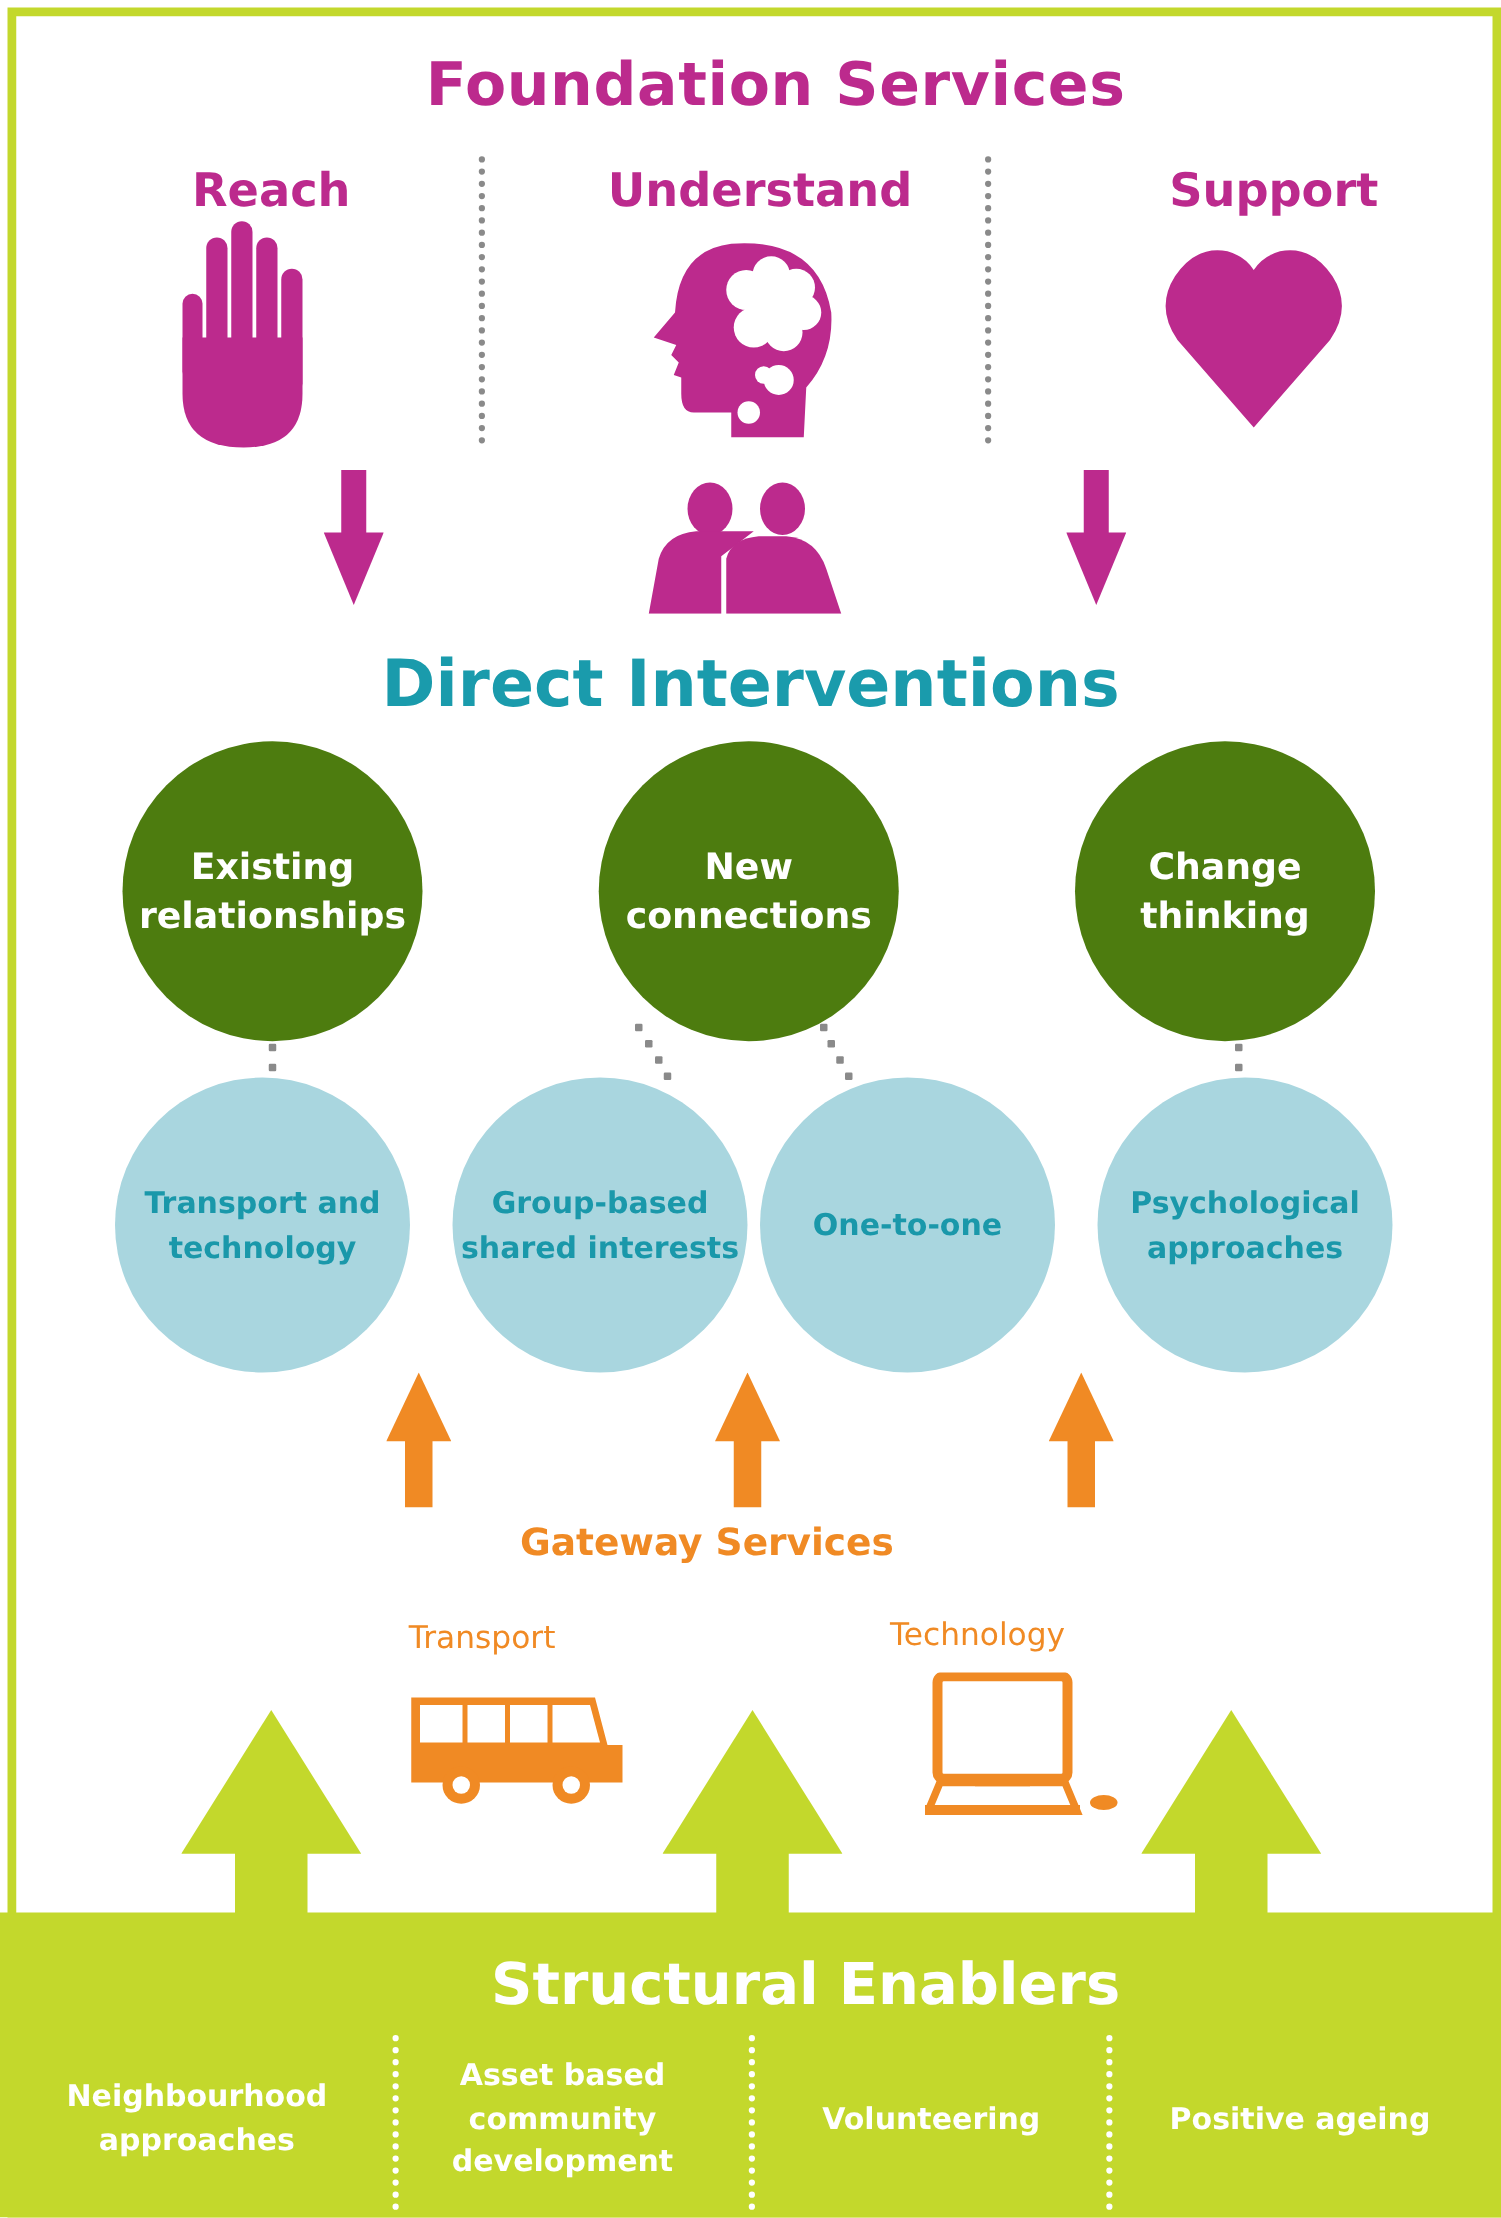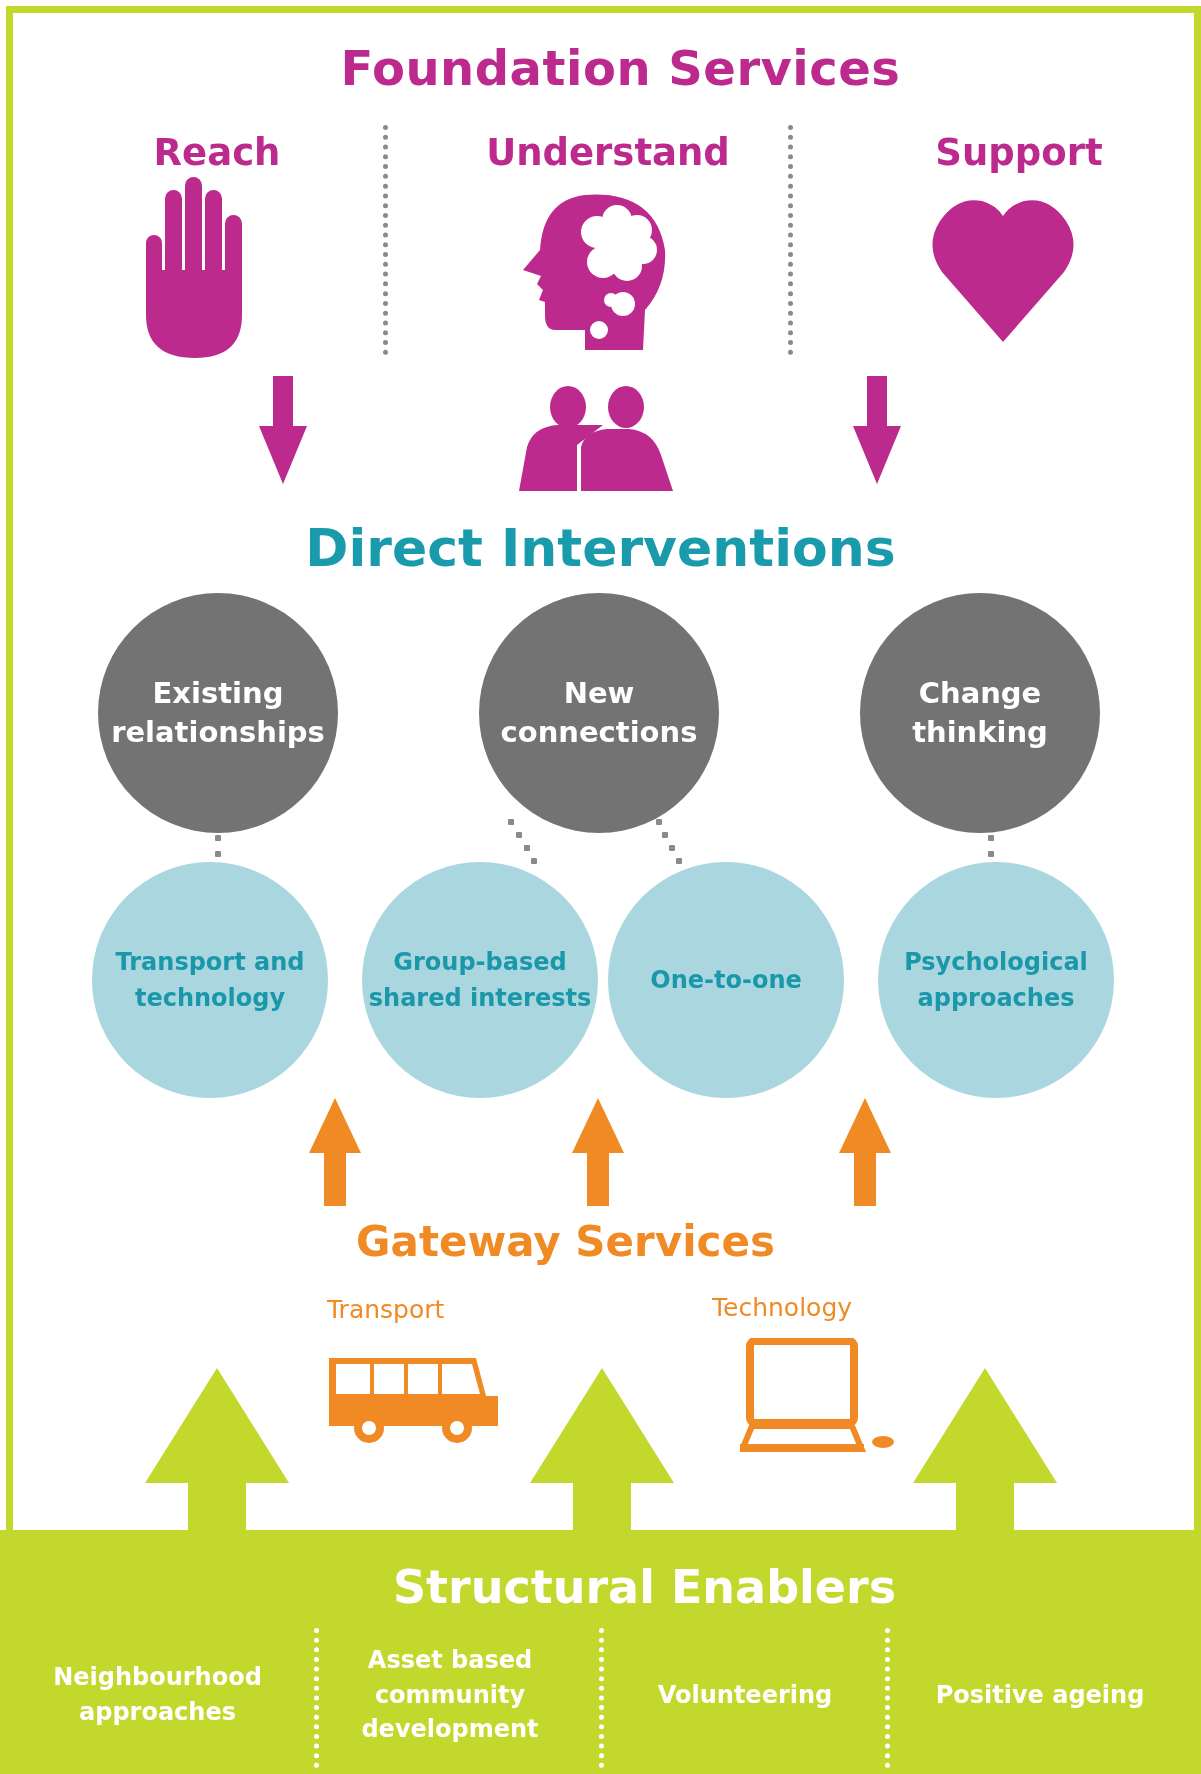--- a/index.html
+++ b/index.html
@@ -11,24 +11,24 @@
   .center-text { text-align:center; }
   .magenta { color:#bc2a8d;padding-left:20px; }
   .teal { color:#1a9bac; }
   .orange { color:#f08a24; }
   .title-foundation { left:0; width:1201px; top:40px; font-size:48px; font-weight:bold; letter-spacing:0.5px; }
   .sub-label { font-size:37px; font-weight:bold; width:260px; }
   .vdots { width:0; border-left:5px dotted #8a8a8a; }
   .title-direct { left:0; width:1201px; top:518px; font-size:52px; font-weight:bold; }
   .circle { border-radius:50%; display:flex; align-items:center; justify-content:center;
             text-align:center; font-weight:bold; box-sizing:border-box; }
-  .circle-dark { background:#737373; color:#ffffff; font-size:29px; line-height:1.35; }
+  .circle-dark { background:#4d7c0f; color:#ffffff; font-size:29px; line-height:1.35; }
   .circle-light { background:#a9d6df; color:#1a98aa; font-size:24px; line-height:1.5; }
   .small-dot { width:6px; height:6px; background:#8a8a8a; border-radius:1px; }
-  .title-gateway { left:0; width:1131px; top:1217px; font-size:42px; font-weight:bold; }
+  .title-gateway { left:0; width:1131px; top:1217px; font-size:30px; font-weight:bold; }
   .gw-label { font-size:25px; font-weight:normal; }
   .enablers-band { left:0; top:1530px; width:1201px; height:244px; background:#c3d82c; }
   .title-structural { left:0; width:1201px; top:1560px; font-size:46px; color:#ffffff; font-weight:bold;padding-left:44px; }
   .enabler { color:#ffffff; font-size:24px; font-weight:bold; line-height:1.45; text-align:center;
              display:flex; align-items:center; justify-content:center; }
   .edots { width:0; border-left:5px dotted #ffffff; }
 </style>
 </head>
 <body>
 

